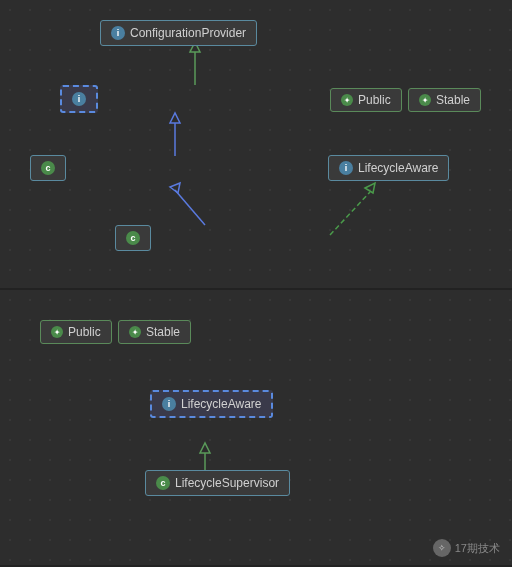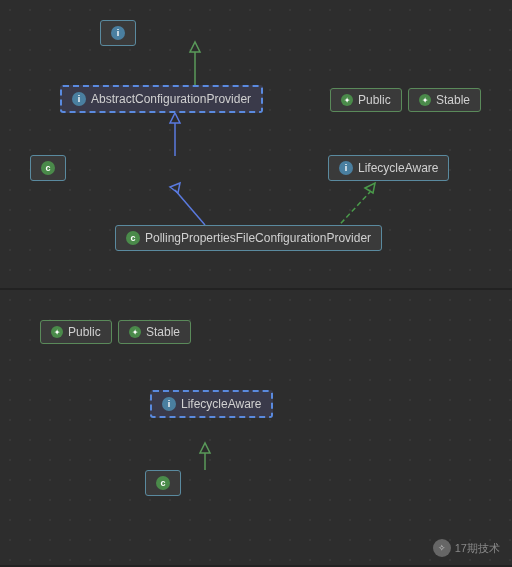--- a/index.html
+++ b/index.html
@@ -168,39 +168,38 @@
 
     <line x1="205" y1="225" x2="175" y2="190" stroke="#5a7adf" stroke-width="1.5"></line>
     <polygon points="170,187 180,183 178,193" fill="none" stroke="#5a7adf" stroke-width="1.5"></polygon>
 
     <line x1="330" y1="235" x2="370" y2="192" stroke="#4a9a4a" stroke-width="1.5" stroke-dasharray="5,3"></line>
     <polygon points="365,188 375,183 373,193" fill="none" stroke="#4a9a4a" stroke-width="1.5"></polygon>
   </svg>
 
   <div class="node" style="left:100px; top:20px;">
     <span class="node-icon icon-i">i</span>
+    <span>ConfigurationProvider</span>
   </div>
 
   <div class="node selected" style="left:60px; top:85px;">
     <span class="node-icon icon-i">i</span>
-    <span>AbstractConfigurationProvider</span>
   </div>
 
   <div class="node" style="left:30px; top:155px;">
     <span class="node-icon icon-c">c</span>
   </div>
 
   <div class="node" style="left:328px; top:155px;">
     <span class="node-icon icon-i">i</span>
     <span>LifecycleAware</span>
   </div>
 
   <div class="node" style="left:115px; top:225px;">
     <span class="node-icon icon-c">c</span>
-    <span>PollingPropertiesFileConfigurationProvider</span>
   </div>
 
   <div class="badge" style="left:330px; top:88px;">
     <span class="badge-icon">✦</span>
     <span>Public</span>
   </div>
 
   <div class="badge" style="left:408px; top:88px;">
     <span class="badge-icon">✦</span>
     <span>Stable</span>
@@ -224,20 +223,21 @@
     <span>Stable</span>
   </div>
 
   <div class="node selected" style="left:150px; top:100px;">
     <span class="node-icon icon-i">i</span>
     <span>LifecycleAware</span>
   </div>
 
   <div class="node" style="left:145px; top:180px;">
     <span class="node-icon icon-c">c</span>
+    <span>LifecycleSupervisor</span>
   </div>
 
   <div class="watermark">
     <div class="watermark-icon">
       <span>✧</span>
     </div>
     <span>17期技术</span>
   </div>
 </div>
 

